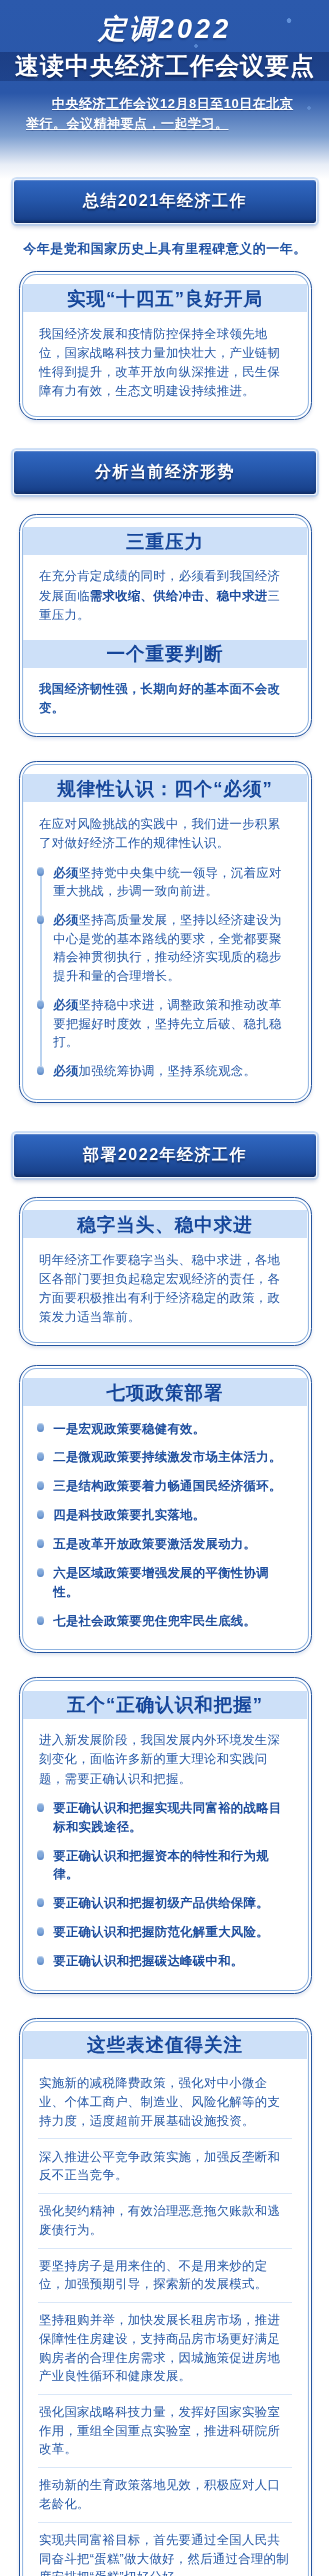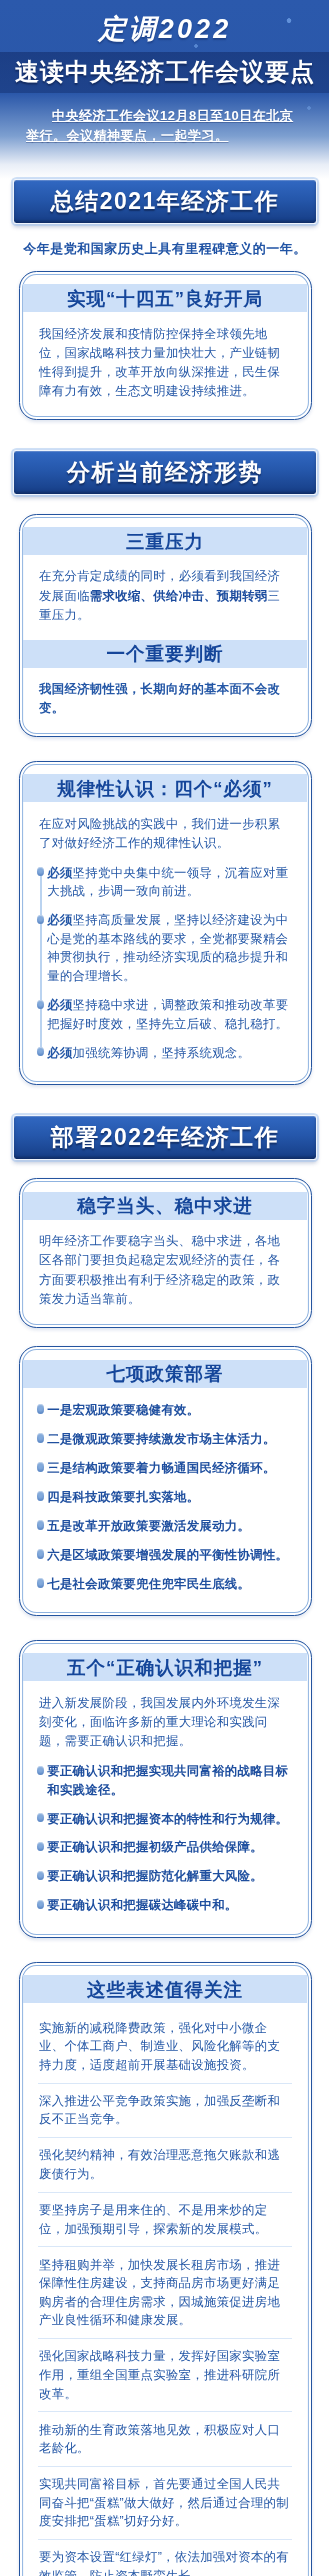--- a/index.html
+++ b/index.html
@@ -28,21 +28,21 @@
       linear-gradient(180deg, #2b59ac 0%, #2a57a9 52%, #7d9fd0 76%, #e9eef7 92%, #ffffff 100%);
     background-size:auto,auto,auto,auto,23px 23px,23px 23px,100% 100%;
   }
   .kicker {
     padding-top:15px; text-align:center;
     font-size:27px; line-height:1.1; font-weight:900; font-style:italic;
     letter-spacing:3.1px; color:#ffffff;
     text-shadow:0 2.1px 1.5px rgba(10,30,80,.35);
   }
   .title-band {
-    margin-top:7.2px; width:100%; height:41px;
+    margin-top:7.2px; width:100%; height:29px;
     background:linear-gradient(180deg, rgba(15,40,100,.52), rgba(15,40,100,.42));
     display:flex; align-items:center; justify-content:center;
   }
   .title-band .t {
     font-size:24px; font-weight:900; color:#ffffff; letter-spacing:1px;
     text-shadow:0 2.1px 1.5px rgba(8,22,60,.5);
     white-space:nowrap;
   }
   .hero-intro {
     width:278px; margin:13.4px auto 0;
@@ -63,21 +63,21 @@
     display:flex; align-items:center; justify-content:center;
   }
   .ribbon::before, .ribbon::after {
     content:""; position:absolute; top:0; bottom:0; width:32px;
     background:linear-gradient(180deg,#2a5aab 0%, #11late 0%, #112e66 100%);
   }
   .ribbon::before { left:0; clip-path:polygon(0 0, 100% 50%, 0 100%); }
   .ribbon::after  { right:0; clip-path:polygon(100% 0, 0 50%, 100% 100%); }
   .ribbon .t {
     position:relative; z-index:2;
-    font-size:23px; font-weight:900; color:#ffffff; letter-spacing:1.5px;
+    font-size:16px; font-weight:900; color:#ffffff; letter-spacing:1.5px;
     text-shadow:0 2.1px 1.5px rgba(6,18,50,.5); white-space:nowrap;
   }
 
   
   .lead {
     margin:15.5px 20.6px 0; text-align:center;
     font-size:13px; font-weight:700; color:#2154a5; letter-spacing:0.5px;
   }
 
   
@@ -103,21 +103,21 @@
   }
   .card-body.bold { font-weight:700; }
   .card-body b, .card-body .hl { font-weight:900; color:#1c4c9e; }
 
   
   .bullets { padding:3.1px 17.5px 1px; position:relative; }
   .bullets.lined::before {
     content:""; position:absolute; left:20.6px; top:17.5px; bottom:20.6px;
     width:1.5px; background:#bad3f0;
   }
-  .b-row { display:flex; gap:3px; padding:5.2px 0; position:relative; }
+  .b-row { display:flex; gap:9px; padding:5.2px 0; position:relative; }
   .b-dot {
     flex:none; width:7.2px; height:9.3px; border-radius:50%;
     background:#84abdc; margin-top:3.6px; position:relative; z-index:1;
     box-shadow:inset 0 -2.1px 2.1px rgba(40,90,170,.4), inset 0 1px 1px rgba(255,255,255,.5);
   }
   .b-txt { font-size:12.4px; line-height:1.5; color:#2457a6; letter-spacing:0.3px; }
   .b-txt.bold { font-weight:700; color:#1f4f9f; }
   .b-txt b { font-weight:900; }
 
   
@@ -159,21 +159,21 @@
   </div>
 
   <div class="ribbon mt-xl">
     <div class="t">分析当前经济形势</div>
   </div>
 
   <div class="card mt-md">
     <div class="card-strip">
       <div class="t">三重压力</div>
     </div>
-    <div class="card-body"><span>在充分肯定成绩的同时，必须看到我国经济发展面临</span><span class="hl">需求收缩、供给冲击、预期转弱</span><span>三重压力。</span></div>
+    <div class="card-body"><span>在充分肯定成绩的同时，必须看到我国经济发展面临</span><span class="hl">需求收缩、供给冲击、稳中求进</span><span>三重压力。</span></div>
     <div class="card-strip">
       <div class="t">一个重要判断</div>
     </div>
     <div class="card-body bold">我国经济韧性强，长期向好的基本面不会改变。</div>
   </div>
 
   <div class="card mt-lg">
     <div class="card-strip">
       <div class="t">规律性认识：四个“必须”</div>
     </div>

